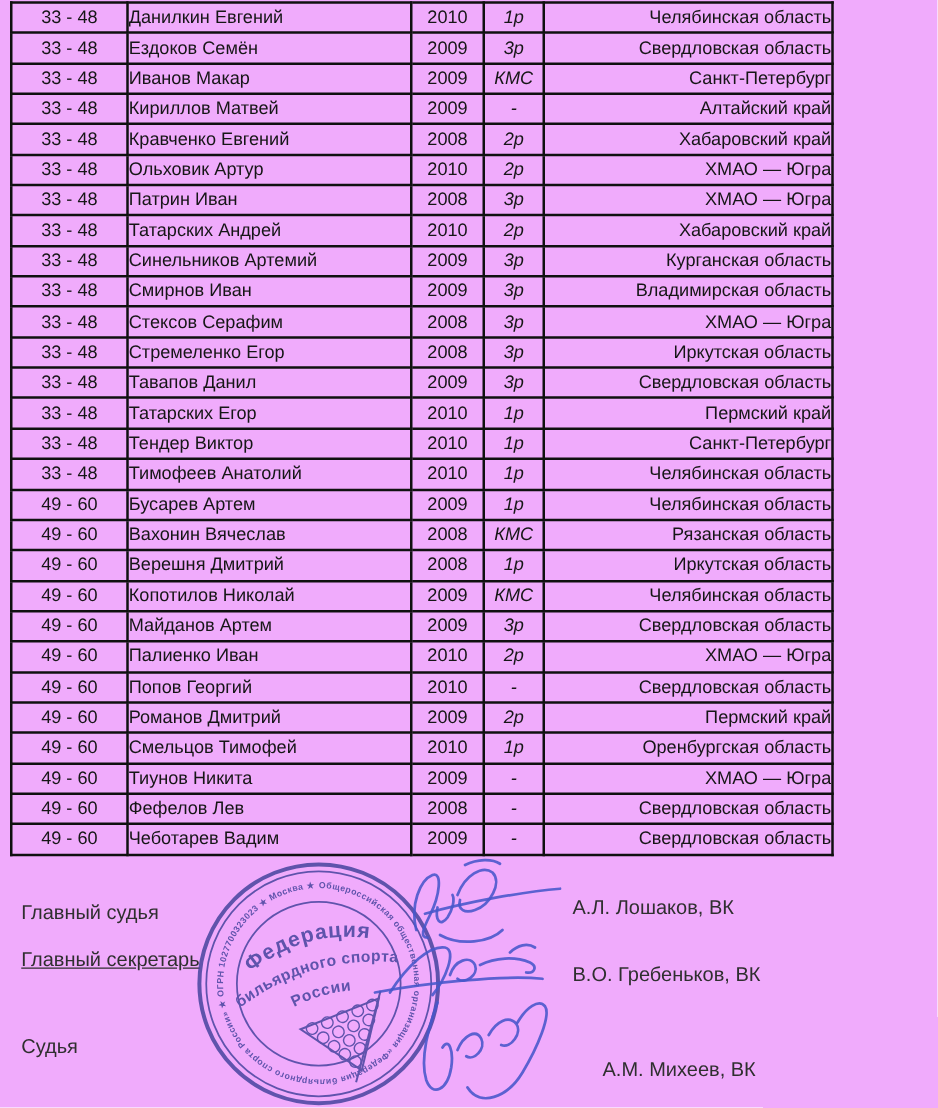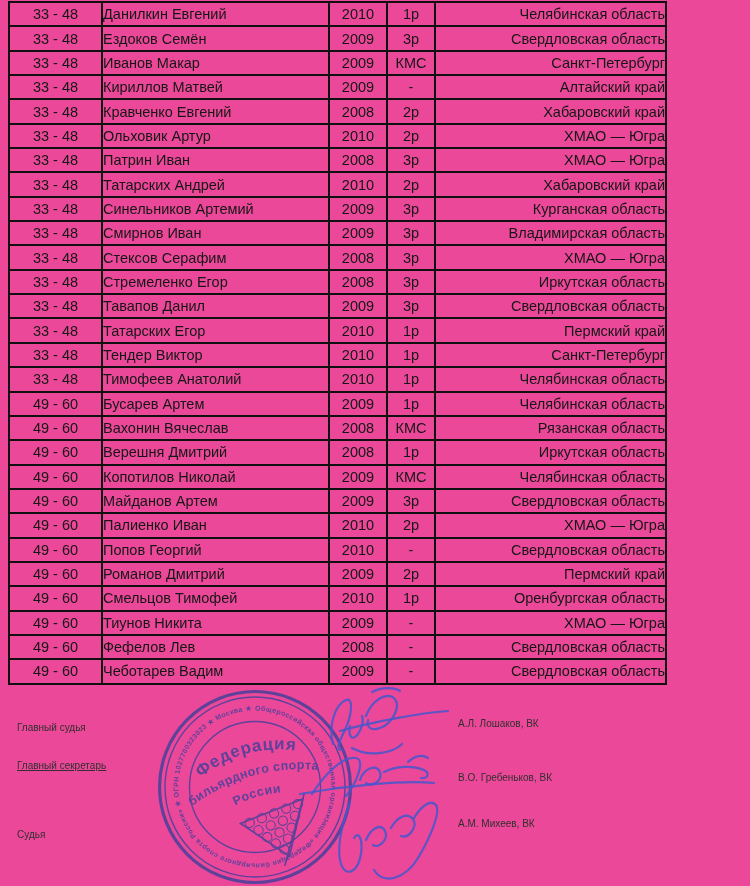--- a/index.html
+++ b/index.html
@@ -1,41 +1,41 @@
 <!DOCTYPE html>
 <html><head>
 <meta charset="utf-8">
 <style>
   html,body{margin:0;padding:0;background:#ffffff;}
   body{width:750px;height:886px;font-family:"Liberation Sans", sans-serif;}
-  .page{position:relative;width:750px;height:886px;background:#ec4899;overflow:hidden;}
+  .page{position:relative;width:750px;height:886px;background:#f0abfc;overflow:hidden;}
 
   table.results{
     position:absolute;left:8px;top:1px;width:657px;
     border-collapse:collapse;table-layout:fixed;
   }
   table.results td{
     border:2px solid #101010;
     font-size:14.5px;color:#161616;
     height:22.35px;line-height:22px;
     padding:0;white-space:nowrap;overflow:hidden;
   }
   td.c0{text-align:center;}
   td.c1{text-align:left;padding-left:5px;}
   td.c2{text-align:center;border-radius:12px;}
-  td.c3{text-align:center;}
+  td.c3{text-align:center;font-style:italic;}
   td.c4{text-align:right;padding-left:6px;}
 
   .role, .offname{
-    position:absolute;font-size:10px;color:#2f2f2f;white-space:nowrap;
+    position:absolute;font-size:16px;color:#2f2f2f;white-space:nowrap;
   }
   .role{left:17px;}
   .offname{left:458px;}
   #role-0{top:722px;} #role-1{top:760px;text-decoration:underline;} #role-2{top:829px;}
-  #offname-0{top:718px;} #offname-1{top:772px;} #offname-2{top:818px;}
+  #offname-0{top:718px;} #offname-1{top:772px;} #offname-2{top:848px;margin-left:24px;}
 
   svg.overlay{position:absolute;left:0;top:0;pointer-events:none;}
   .stampstroke{fill:none;stroke:#40409b;}
   .sig{fill:none;stroke:#4756cb;stroke-width:2.2;stroke-linecap:round;opacity:.88;}
 </style>
 </head>
 <body>
 
 <div class="page">
 

